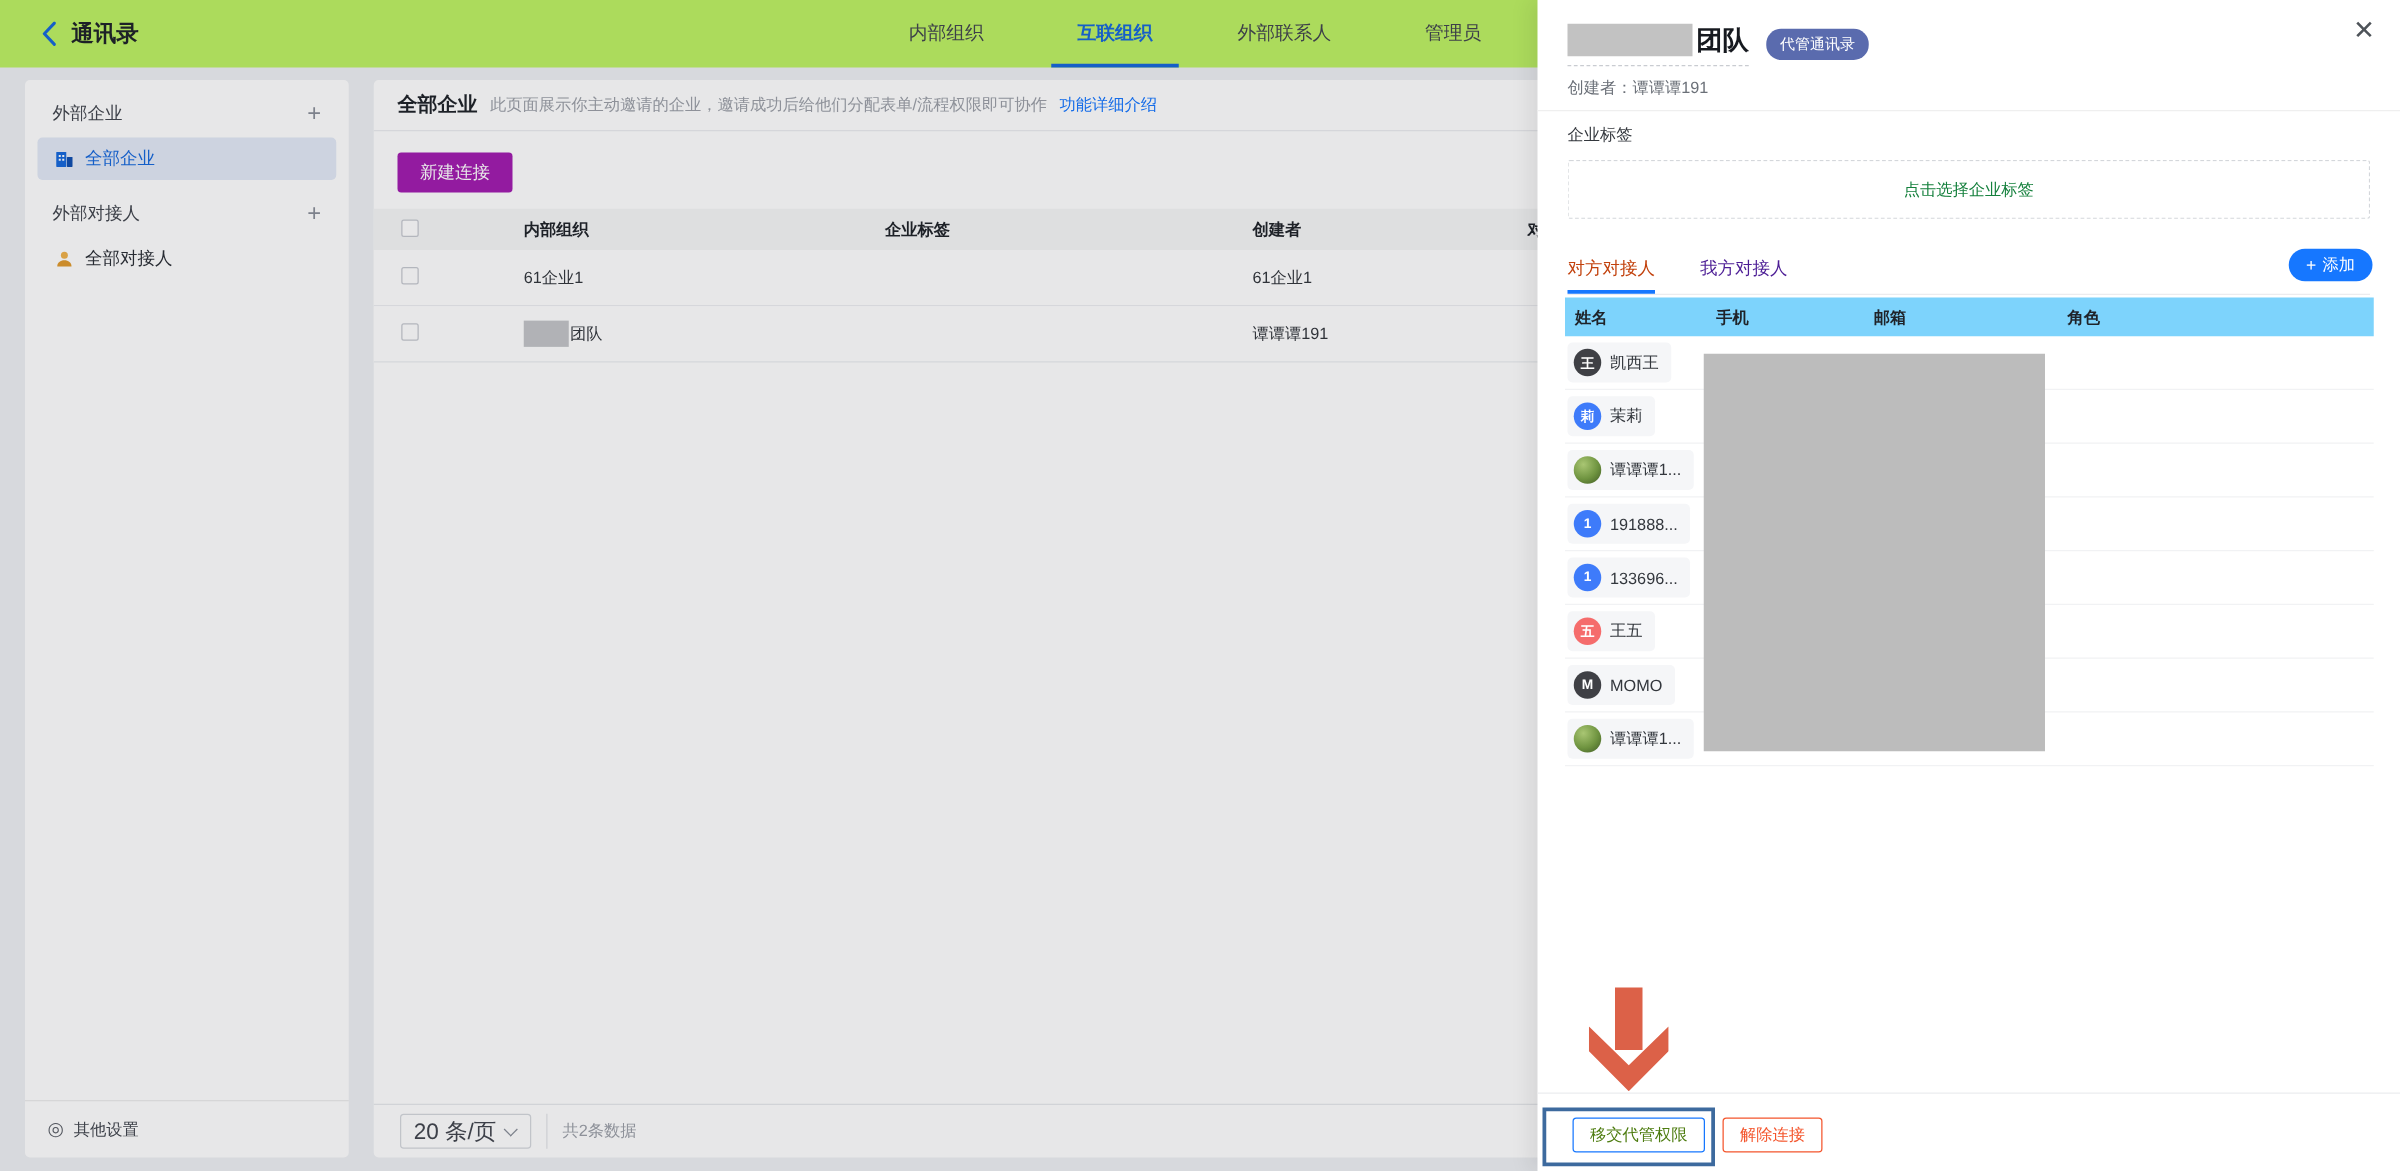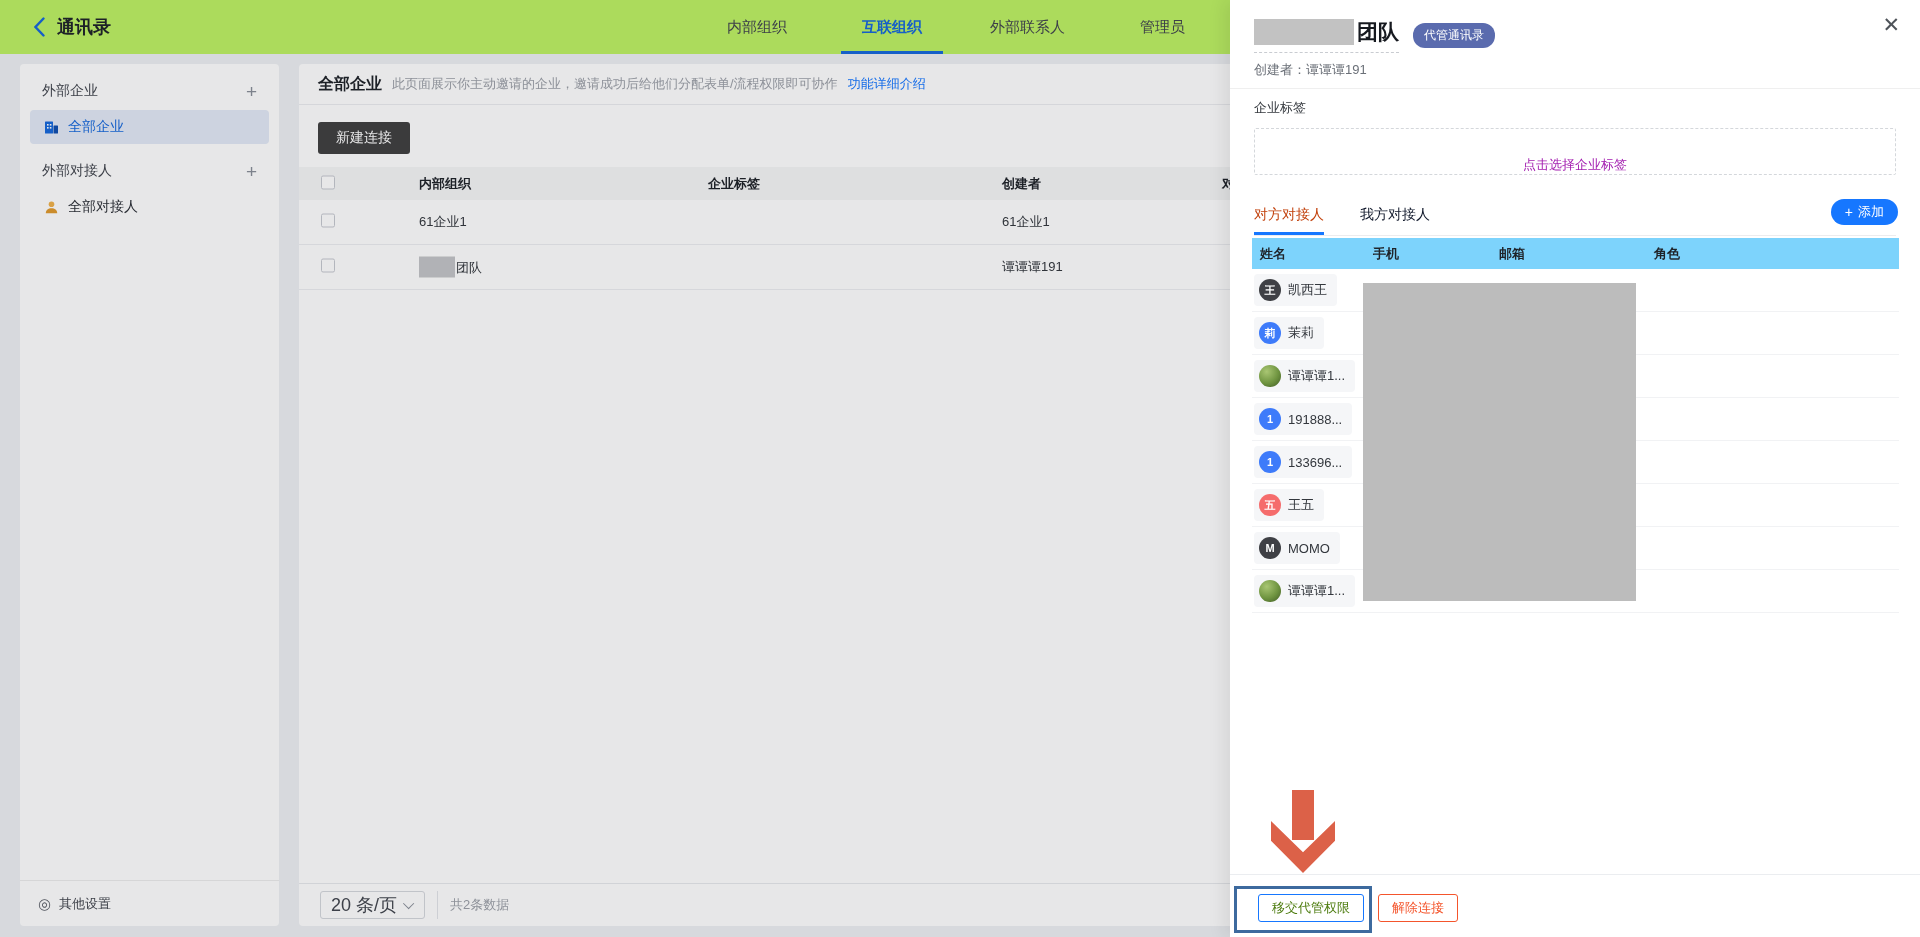--- a/index.html
+++ b/index.html
@@ -24,21 +24,21 @@
   .side-item { height:34px; margin:0 10px; padding:0 14px; display:flex; align-items:center; gap:9px; font-size:14px; color:#2b2f36; border-radius:4px; cursor:pointer; }
   .side-item.active { background:#e2e9f6; color:#1668dc; }
   .sidebar-footer { position:absolute; left:0; right:0; bottom:0; height:46px; border-top:1px solid #ececec; display:flex; align-items:center; gap:8px; padding:0 18px; font-size:13px; color:#42464e; cursor:pointer; }
   .other-icon { font-size:15px; color:#5a5e66; line-height:1; }
 
   .main-card { position:absolute; left:299px; top:64px; right:0; bottom:11px; background:#ffffff; border-radius:4px; }
   .main-header { height:41px; display:flex; align-items:center; gap:10px; padding:0 19px; border-bottom:1px solid #ebedf0; }
   .main-title { font-size:16px; font-weight:bold; color:#1f2329; }
   .main-desc { font-size:13px; color:#9ca0a8; }
   .main-link { font-size:13px; color:#1677ff; cursor:pointer; }
-  .new-btn { position:absolute; left:19px; top:58px; height:32px; padding:0 18px; background:#404040; color:#fff; font-size:14px; border:none; border-radius:3px; cursor:pointer; }
+  .new-btn { position:absolute; left:19px; top:58px; height:32px; padding:0 18px; background:#a21caf; color:#fff; font-size:14px; border:none; border-radius:3px; cursor:pointer; }
 
   .ent-table { position:absolute; left:0; right:0; top:103px; }
   .ent-hrow { height:33px; background:#f5f6f7; position:relative; font-size:13px; font-weight:bold; color:#1f2329; }
   .ent-row { height:45px; position:relative; border-bottom:1px solid #eceef1; font-size:13px; color:#33373d; background:#fff; }
   .cell { position:absolute; top:50%; transform:translateY(-50%); white-space:nowrap; }
   .c-check { left:22px; } .c-name { left:120px; } .c-tag { left:409px; } .c-creator { left:703px; } .c-fourth { left:923px; }
   .checkbox { display:inline-block; width:14px; height:14px; border:1px solid #c6c9d0; border-radius:2px; background:#fff; cursor:pointer; }
   .redact-sm { display:inline-block; width:36px; height:21px; background:#c3c5c8; vertical-align:-6px; margin-right:1px; }
 
   .pagination { position:absolute; left:0; right:0; bottom:0; height:43px; border-top:1px solid #e7e9ec; display:flex; align-items:center; padding-left:21px; }
@@ -53,24 +53,24 @@
   .panel { position:absolute; left:1230px; top:0; width:690px; height:937px; background:#ffffff; z-index:60; box-shadow:-6px 0 16px rgba(0,0,0,0.08); }
   .p-close { position:absolute; right:20px; top:14px; font-size:21px; color:#4e5359; cursor:pointer; line-height:1; }
   .p-titlerow { position:absolute; left:24px; top:18px; display:flex; align-items:center; gap:14px; }
   .p-title-group { display:flex; align-items:center; gap:3px; padding-bottom:6px; border-bottom:1px dashed #c9ccd1; cursor:text; }
   .redact-title { width:100px; height:26px; background:#c2c2c2; }
   .p-title { font-size:21px; font-weight:bold; color:#16191f; white-space:nowrap; }
   .p-badge { background:#5a6bae; color:#fff; font-size:12px; padding:4px 11px; border-radius:12px; white-space:nowrap; }
   .p-creator { position:absolute; left:24px; top:61px; font-size:13px; color:#6b7078; }
   .p-divider1 { position:absolute; left:0; right:0; top:88px; height:1px; background:#efefef; }
   .p-taglabel { position:absolute; left:24px; top:99px; font-size:13px; color:#33373d; }
-  .p-tagbox { position:absolute; left:24px; right:24px; top:128px; height:47px; border:1px dashed #d4d7db; border-radius:2px; display:flex; align-items:flex-end; justify-content:center; font-size:13px; color:#a21caf; cursor:pointer; }
+  .p-tagbox { position:absolute; left:24px; right:24px; top:128px; height:47px; border:1px dashed #d4d7db; border-radius:2px; display:flex; align-items:center; justify-content:center; font-size:13px; color:#15803d; cursor:pointer; }
 
   .p-tabs { position:absolute; left:24px; right:24px; top:196px; height:40px; border-bottom:1px solid #ececee; display:flex; gap:36px; }
-  .p-tab { font-size:14px; color:#0f172a; line-height:36px; position:relative; cursor:pointer; }
+  .p-tab { font-size:14px; color:#4c1d95; line-height:36px; position:relative; cursor:pointer; }
   .p-tab.active { color:#c2410c; }
   .p-tab.active::after { content:""; position:absolute; left:0; right:0; bottom:0; height:3px; background:#1677ff; }
   .p-add { position:absolute; right:22px; top:199px; height:26px; background:#1677ff; color:#fff; border:none; border-radius:13px; font-size:13px; padding:0 14px; display:flex; align-items:center; gap:5px; cursor:pointer; }
   .p-add .plus-glyph { font-size:14px; line-height:1; }
 
   .p-table { position:absolute; left:22px; right:21px; top:238px; }
   .p-hrow { height:31px; background:#7dd3fc; display:grid; grid-template-columns:113px 126px 155px 1fr; align-items:center; padding-left:8px; font-size:13px; font-weight:bold; color:#1f2329; }
   .p-row { height:43px; border-bottom:1px solid #f1f2f4; display:flex; align-items:center; padding-left:2px; }
   .person-chip { display:inline-flex; align-items:center; gap:7px; background:#f5f6f8; border-radius:4px; padding:5px 10px 5px 5px; font-size:13px; color:#33373d; cursor:pointer; }
   .avatar { width:22px; height:22px; border-radius:50%; color:#fff; font-size:11px; font-weight:bold; display:flex; align-items:center; justify-content:center; flex:0 0 22px; }

